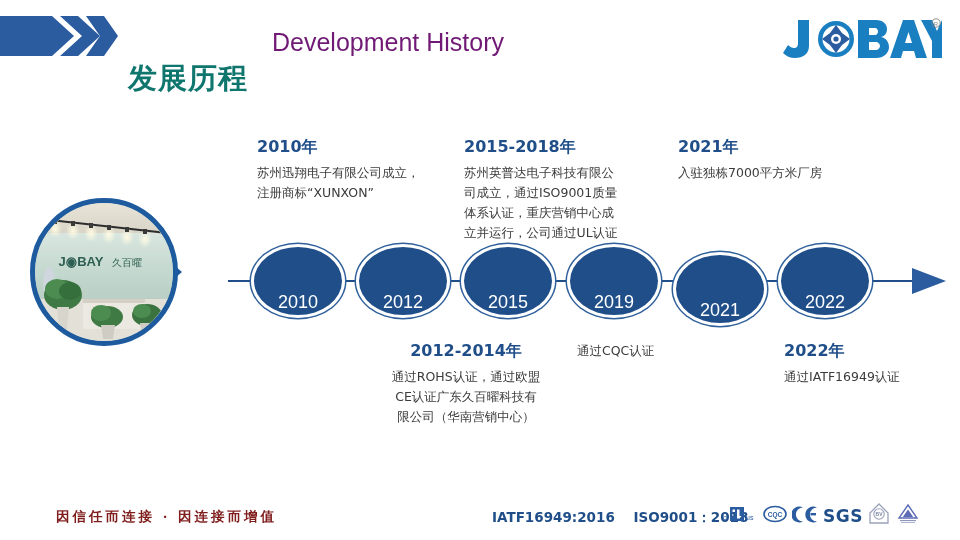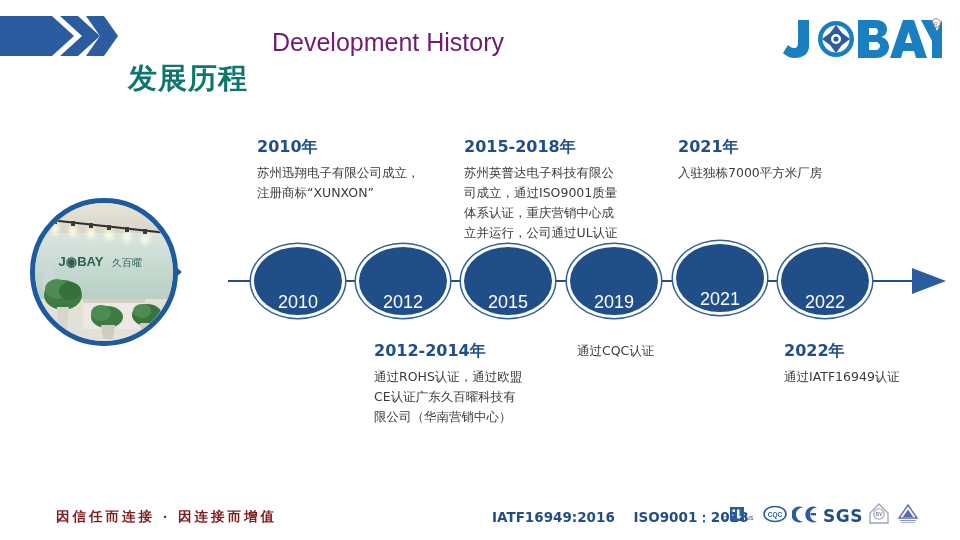--- a/index.html
+++ b/index.html
@@ -228,21 +228,21 @@
     </div>
     <div class="node" style="left:359px;top:247px;">
       <span>2012</span>
     </div>
     <div class="node" style="left:464px;top:247px;">
       <span>2015</span>
     </div>
     <div class="node" style="left:570px;top:247px;">
       <span>2019</span>
     </div>
-    <div class="node" style="left:676px;top:244px;">
+    <div class="node" style="left:676px;top:255px;">
       <span>2021</span>
     </div>
     <div class="node" style="left:781px;top:247px;">
       <span>2022</span>
     </div>
   </div>
 
   <div class="block" style="left:257px;top:137px;width:200px;">
     <div class="yr">2010年</div>
     <div class="desc">
@@ -261,21 +261,21 @@
     </div>
   </div>
 
   <div class="block" style="left:678px;top:137px;width:230px;">
     <div class="yr">2021年</div>
     <div class="desc">
       <div>入驻独栋7000平方米厂房</div>
     </div>
   </div>
 
-  <div class="block" style="left:374px;top:341px;width:200px;">
+  <div class="block" style="left:366px;top:341px;width:200px;text-align:center;">
     <div class="yr">2012-2014年</div>
     <div class="desc">
       <div>通过ROHS认证，通过欧盟</div>
       <div>CE认证广东久百曜科技有</div>
       <div>限公司（华南营销中心）</div>
     </div>
   </div>
 
   <div class="block" style="left:577px;top:341px;width:200px;">
     <div class="desc">

